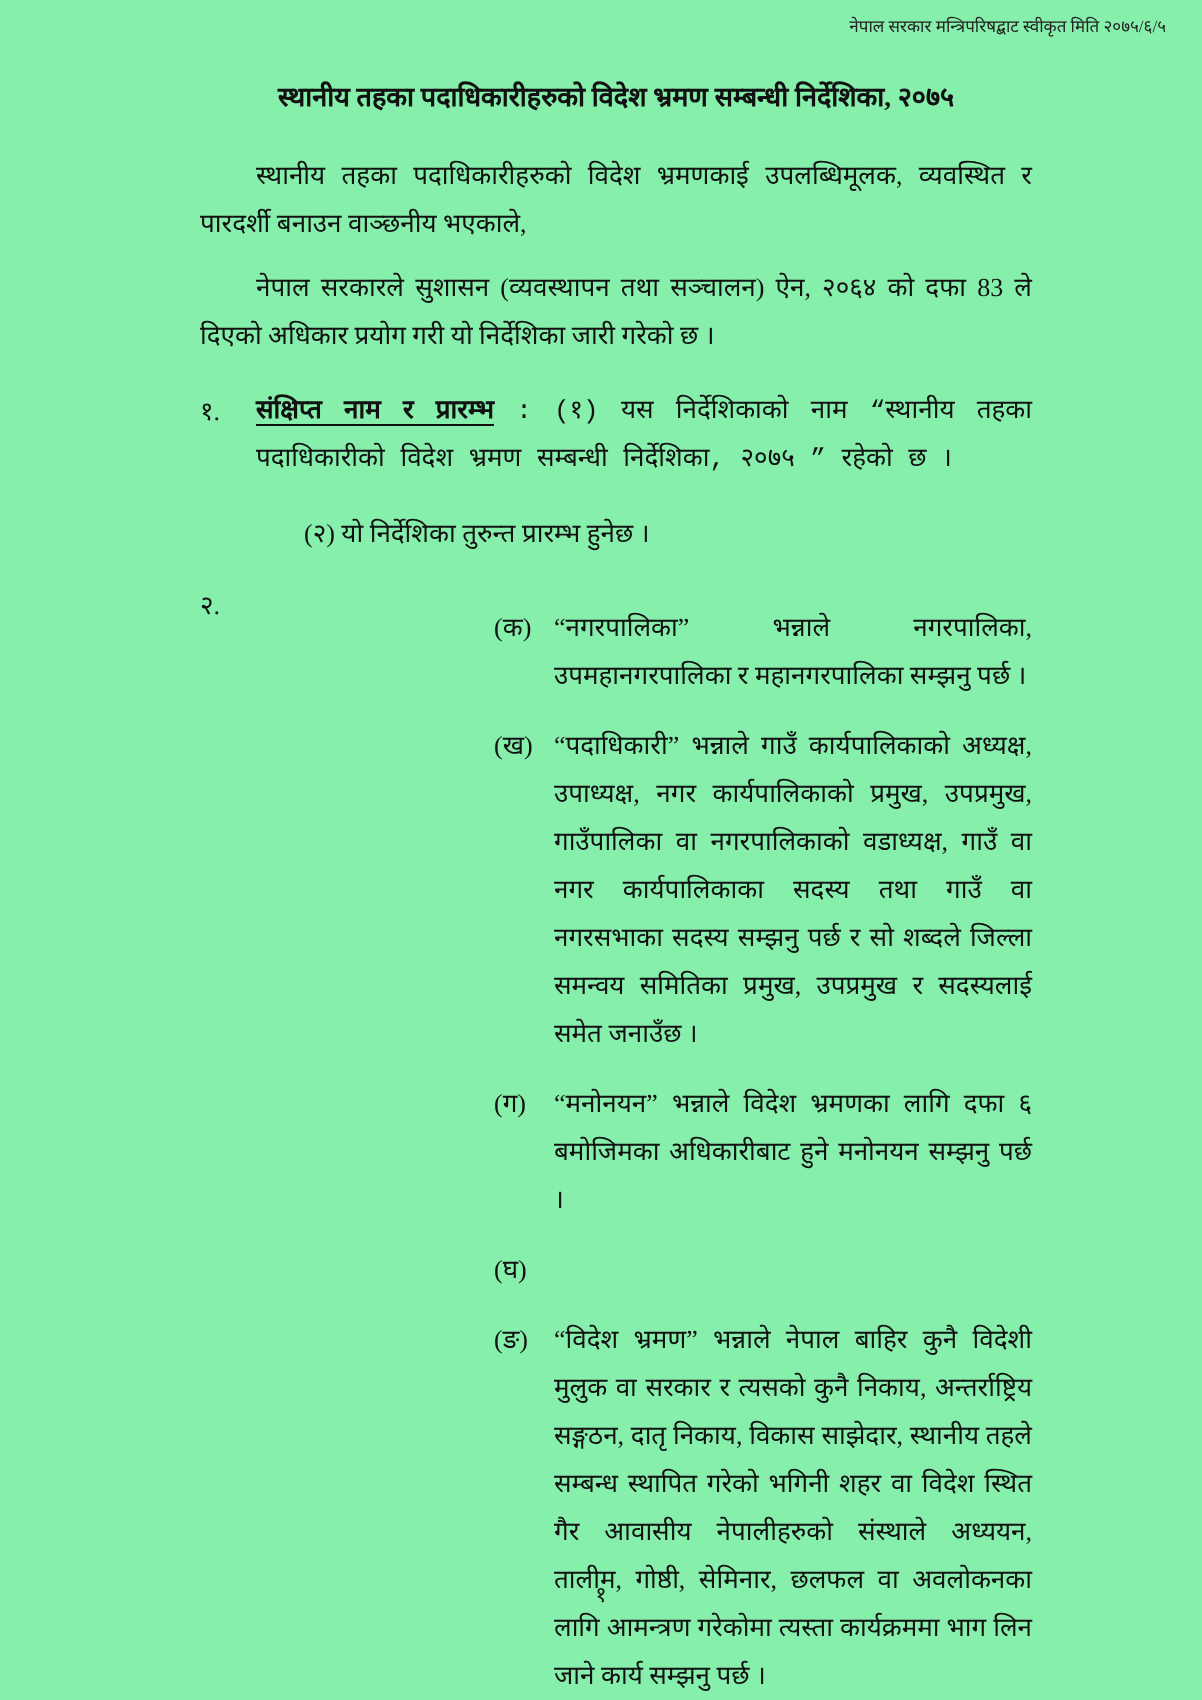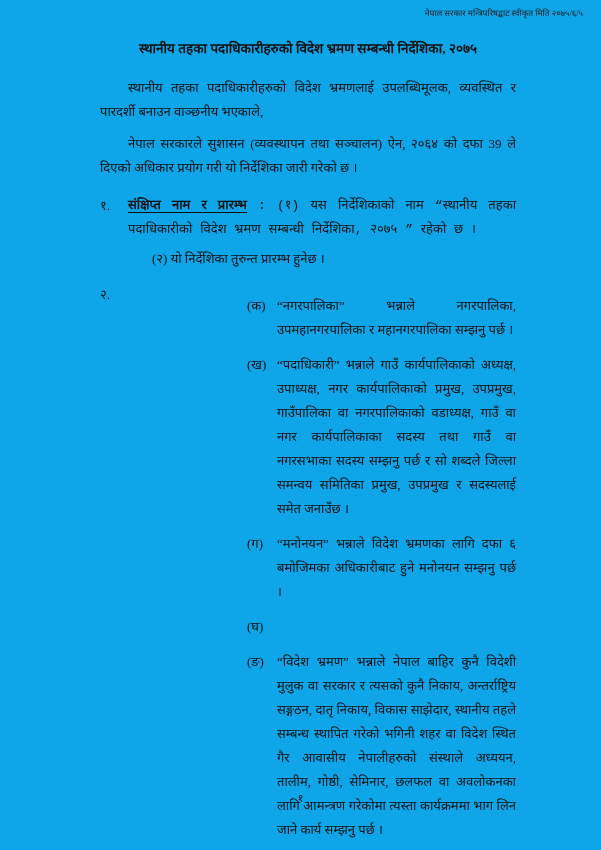--- a/index.html
+++ b/index.html
@@ -1,21 +1,21 @@
 <!DOCTYPE html>
 <html><head>
 <meta charset="utf-8">
 <style>
   * { margin: 0; padding: 0; box-sizing: border-box; }
   html, body { background: #ffffff; }
   .page {
     position: relative;
     width: 601px;
     height: 850px;
-    background: #0ea5e9;
+    background: #86efac;
     color: #111111;
     font-family: "Liberation Serif", "DejaVu Serif", serif;
     font-size: 13px;
     line-height: 24px;
     overflow: hidden;
   }
   .approval-note {
     padding: 8px 18px 0 0;
     text-align: right;
     font-size: 8.5px;
@@ -42,21 +42,21 @@
   .sec1 { margin-top: 14px; }
   .sec2 { margin-top: 12px; }
   .sec-num { flex: 0 0 28px; width: 28px; }
   .sec-body { flex: 1; min-width: 0; }
   .sec-lead { text-align: justify; text-align-last: left; font-family: Liberation Mono, monospace; }
   .sec-heading {
     font-weight: bold;
     text-decoration: underline;
     text-underline-offset: 3px;
   }
-  .subclause { margin-top: 5px; text-indent: 24px; }
+  .subclause { margin-top: 13px; text-indent: 24px; }
   .def { display: flex; margin-left: 119px; margin-top: 11px; }
   .def-label { flex: 0 0 30px; width: 30px; }
   .def-text { flex: 1; min-width: 0; text-align: justify; text-align-last: left; }
   .page-number {
     position: absolute;
     top: 786px;
     left: 0;
     width: 100%;
     text-align: center;
     font-size: 11px;
@@ -66,23 +66,23 @@
 <body>
 
 <div class="page">
 
   <div class="approval-note">नेपाल सरकार मन्त्रिपरिषद्बाट स्वीकृत मिति २०७५/६/५</div>
 
   <div class="content">
 
     <h1 class="doc-title"><span class="u">स्थानीय तहका पदाधिकारीहरुको विदेश भ्रमण सम्बन्धी निर्देशिका, २०७५</span></h1>
 
-    <p class="para p1">स्थानीय तहका पदाधिकारीहरुको विदेश भ्रमणलाई उपलब्धिमूलक, व्यवस्थित र पारदर्शी बनाउन वाञ्छनीय भएकाले,</p>
+    <p class="para p1">स्थानीय तहका पदाधिकारीहरुको विदेश भ्रमणकाई उपलब्धिमूलक, व्यवस्थित र पारदर्शी बनाउन वाञ्छनीय भएकाले,</p>
 
-    <p class="para p2">नेपाल सरकारले सुशासन (व्यवस्थापन तथा सञ्चालन) ऐन, २०६४ को दफा 39 ले दिएको अधिकार प्रयोग गरी यो निर्देशिका जारी गरेको छ ।</p>
+    <p class="para p2">नेपाल सरकारले सुशासन (व्यवस्थापन तथा सञ्चालन) ऐन, २०६४ को दफा 83 ले दिएको अधिकार प्रयोग गरी यो निर्देशिका जारी गरेको छ ।</p>
 
     <div class="section sec1">
       <div class="sec-num">१.</div>
       <div class="sec-body">
         <p class="sec-lead"><span class="sec-heading">संक्षिप्त नाम र प्रारम्भ</span> <span>: (१) यस निर्देशिकाको नाम “स्थानीय तहका पदाधिकारीको विदेश भ्रमण सम्बन्धी निर्देशिका, २०७५ ” रहेको छ ।</span></p>
         <p class="subclause">(२) यो निर्देशिका तुरुन्त प्रारम्भ हुनेछ ।</p>
       </div>
     </div>
 
     <div class="section sec2">

